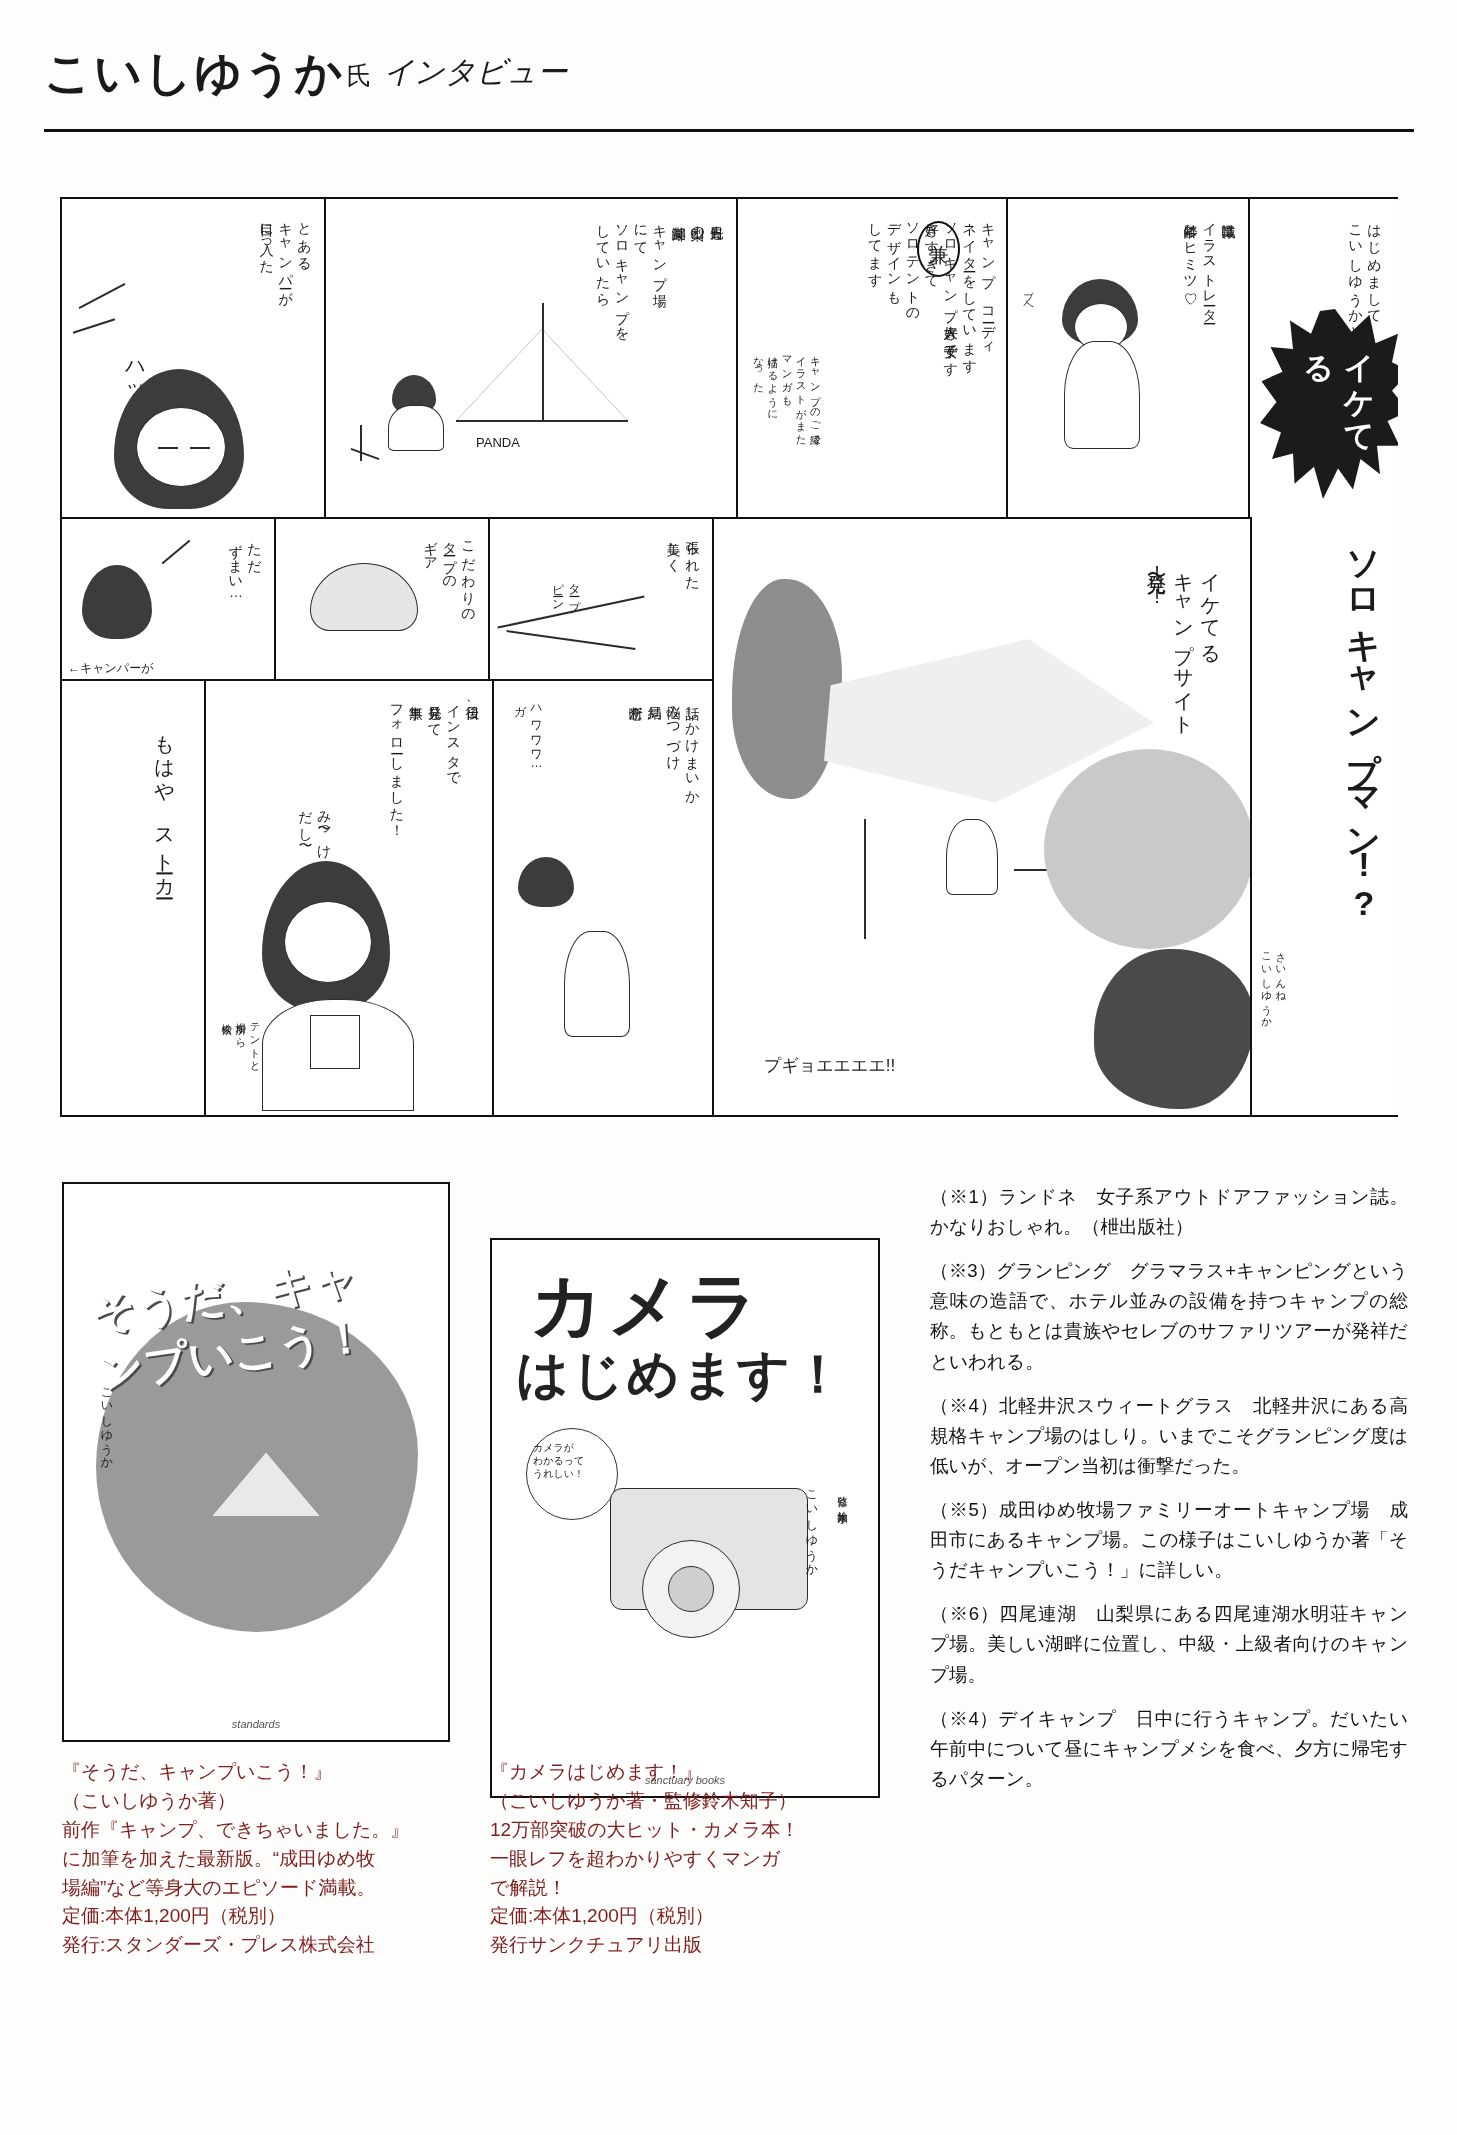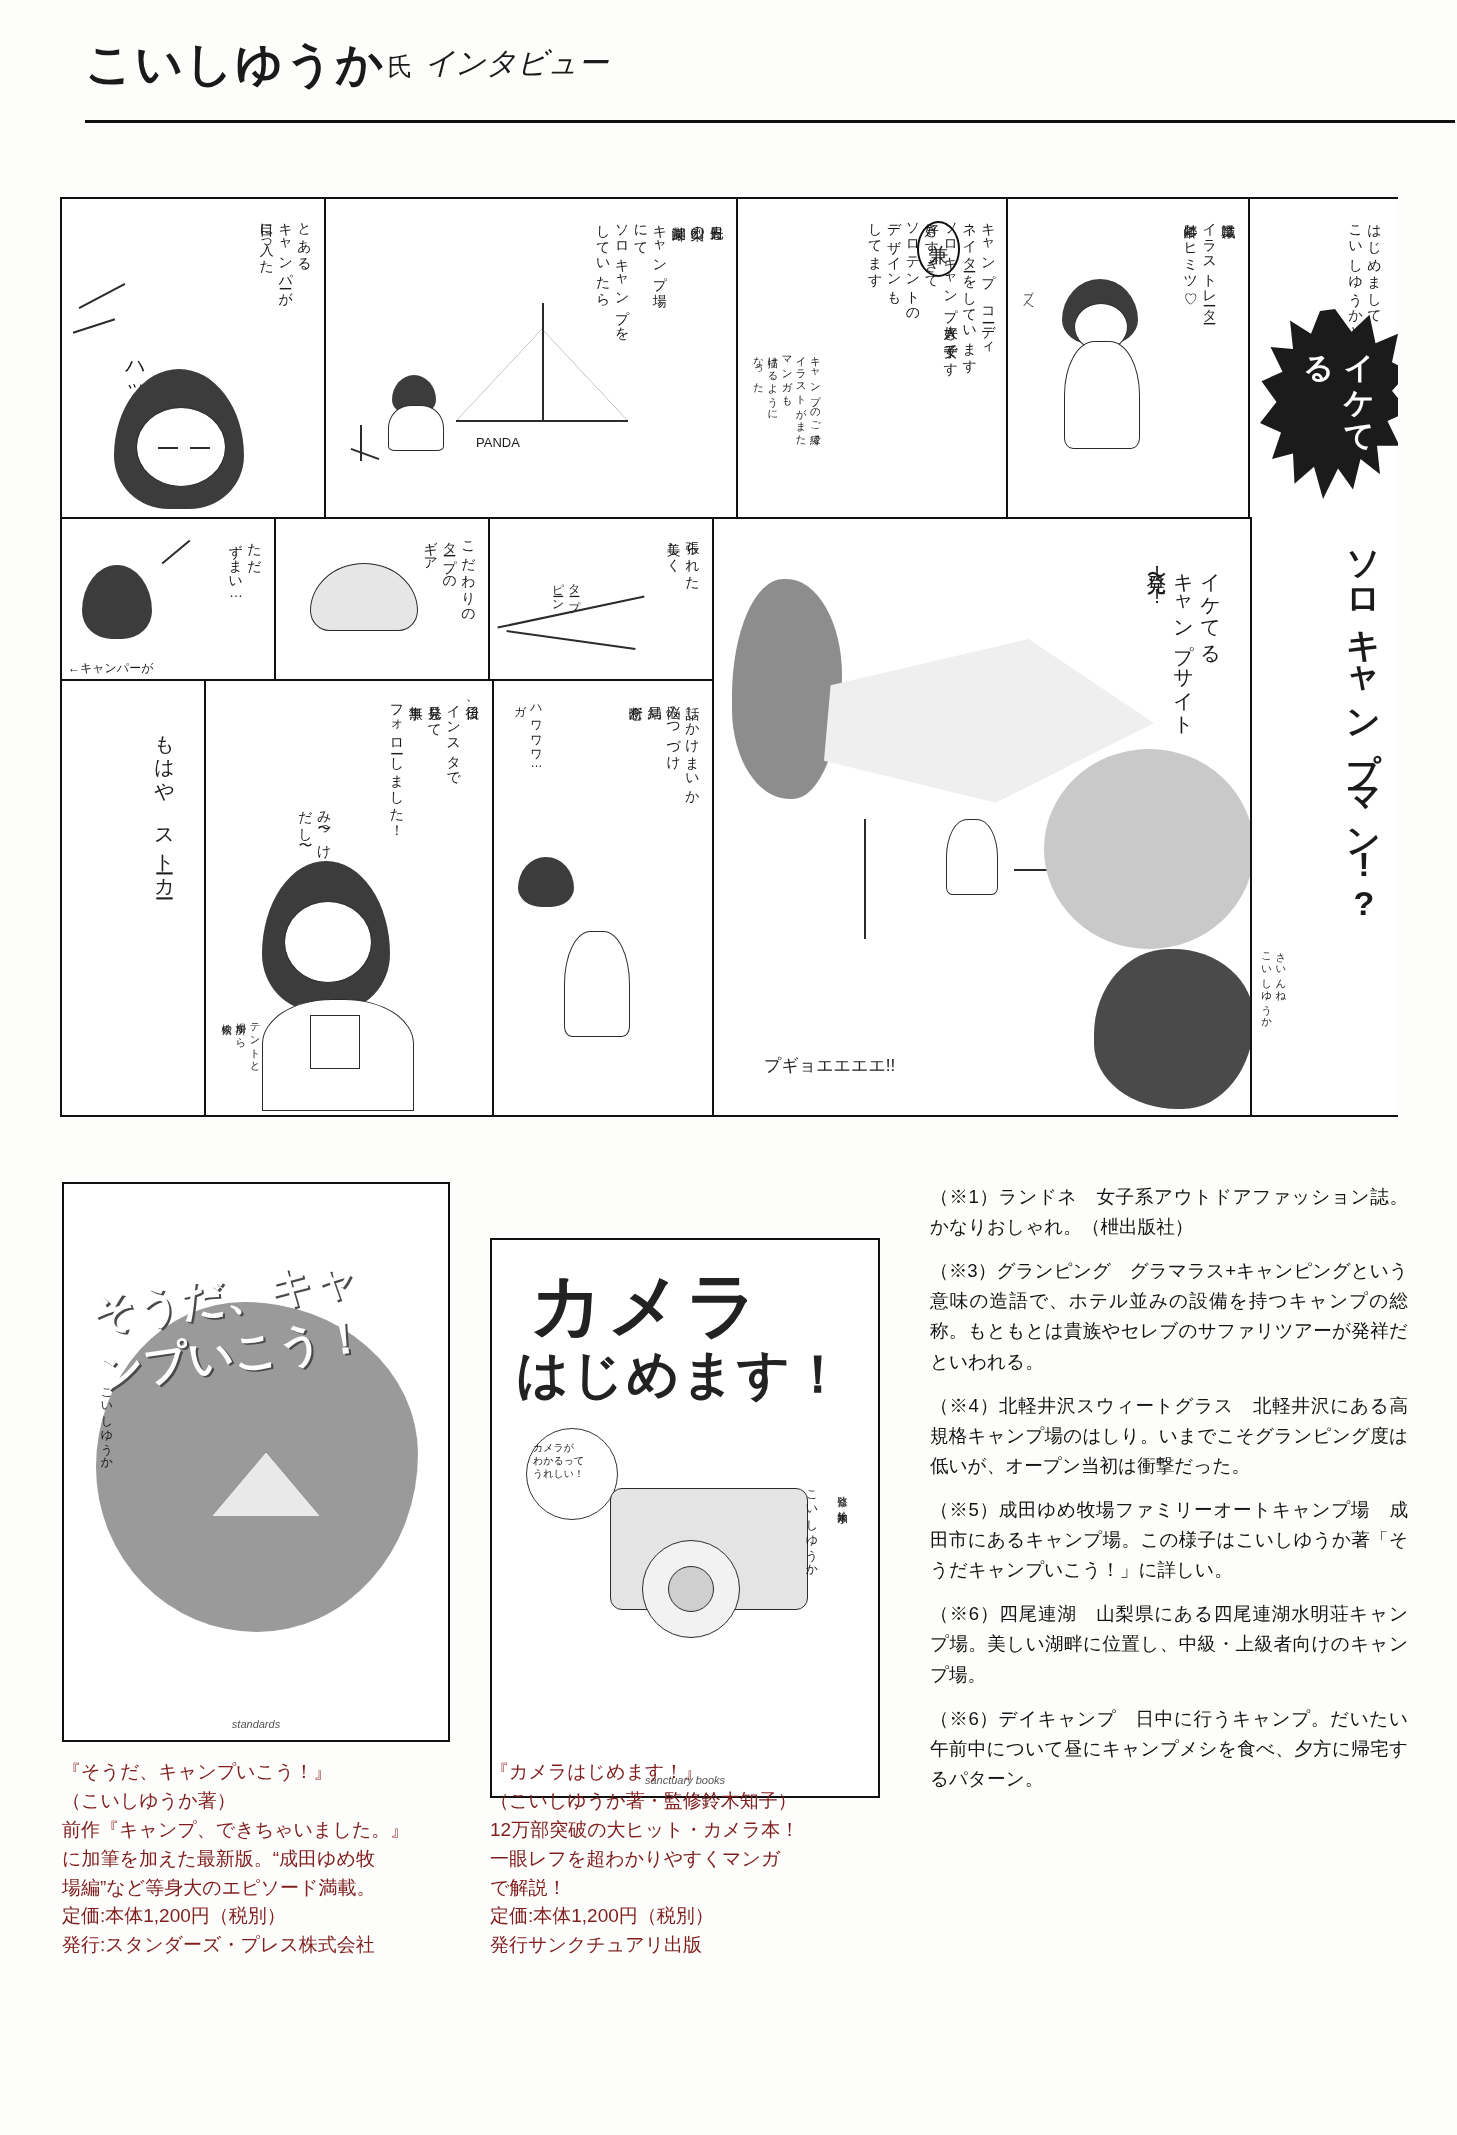--- a/index.html
+++ b/index.html
@@ -18,24 +18,23 @@
   .page {
     position: absolute;
     inset: 0;
     background: #fdfdfb;
   }
 
   
   .header {
     position: absolute;
     left: 44px;
-    top: 40px;
+    top: 49px;
     width: 1370px;
     height: 84px;
-    margin-left: 41px;
   }
   .header-title {
     font-size: 47px;
     font-weight: bold;
     letter-spacing: 2px;
     line-height: 1;
     display: inline-block;
     vertical-align: bottom;
   }
   .header-suffix {
@@ -394,16 +393,16 @@
 で解説！
 定価:本体1,200円（税別）
 発行サンクチュアリ出版</div>
 
   <div class="notes">
     <div class="note">（※1）ランドネ　女子系アウトドアファッション誌。かなりおしゃれ。（枻出版社）</div>
     <div class="note">（※3）グランピング　グラマラス+キャンピングという意味の造語で、ホテル並みの設備を持つキャンプの総称。もともとは貴族やセレブのサファリツアーが発祥だといわれる。</div>
     <div class="note">（※4）北軽井沢スウィートグラス　北軽井沢にある高規格キャンプ場のはしり。いまでこそグランピング度は低いが、オープン当初は衝撃だった。</div>
     <div class="note">（※5）成田ゆめ牧場ファミリーオートキャンプ場　成田市にあるキャンプ場。この様子はこいしゆうか著「そうだキャンプいこう！」に詳しい。</div>
     <div class="note">（※6）四尾連湖　山梨県にある四尾連湖水明荘キャンプ場。美しい湖畔に位置し、中級・上級者向けのキャンプ場。</div>
-    <div class="note">（※6）デイキャンプ　日中に行うキャンプ。だいたい午前中について昼にキャンプメシを食べ、夕方に帰宅するパターン。</div>
+    <div class="note">（※4）デイキャンプ　日中に行うキャンプ。だいたい午前中について昼にキャンプメシを食べ、夕方に帰宅するパターン。</div>
   </div>
 
 </div>
 
 </body></html>

